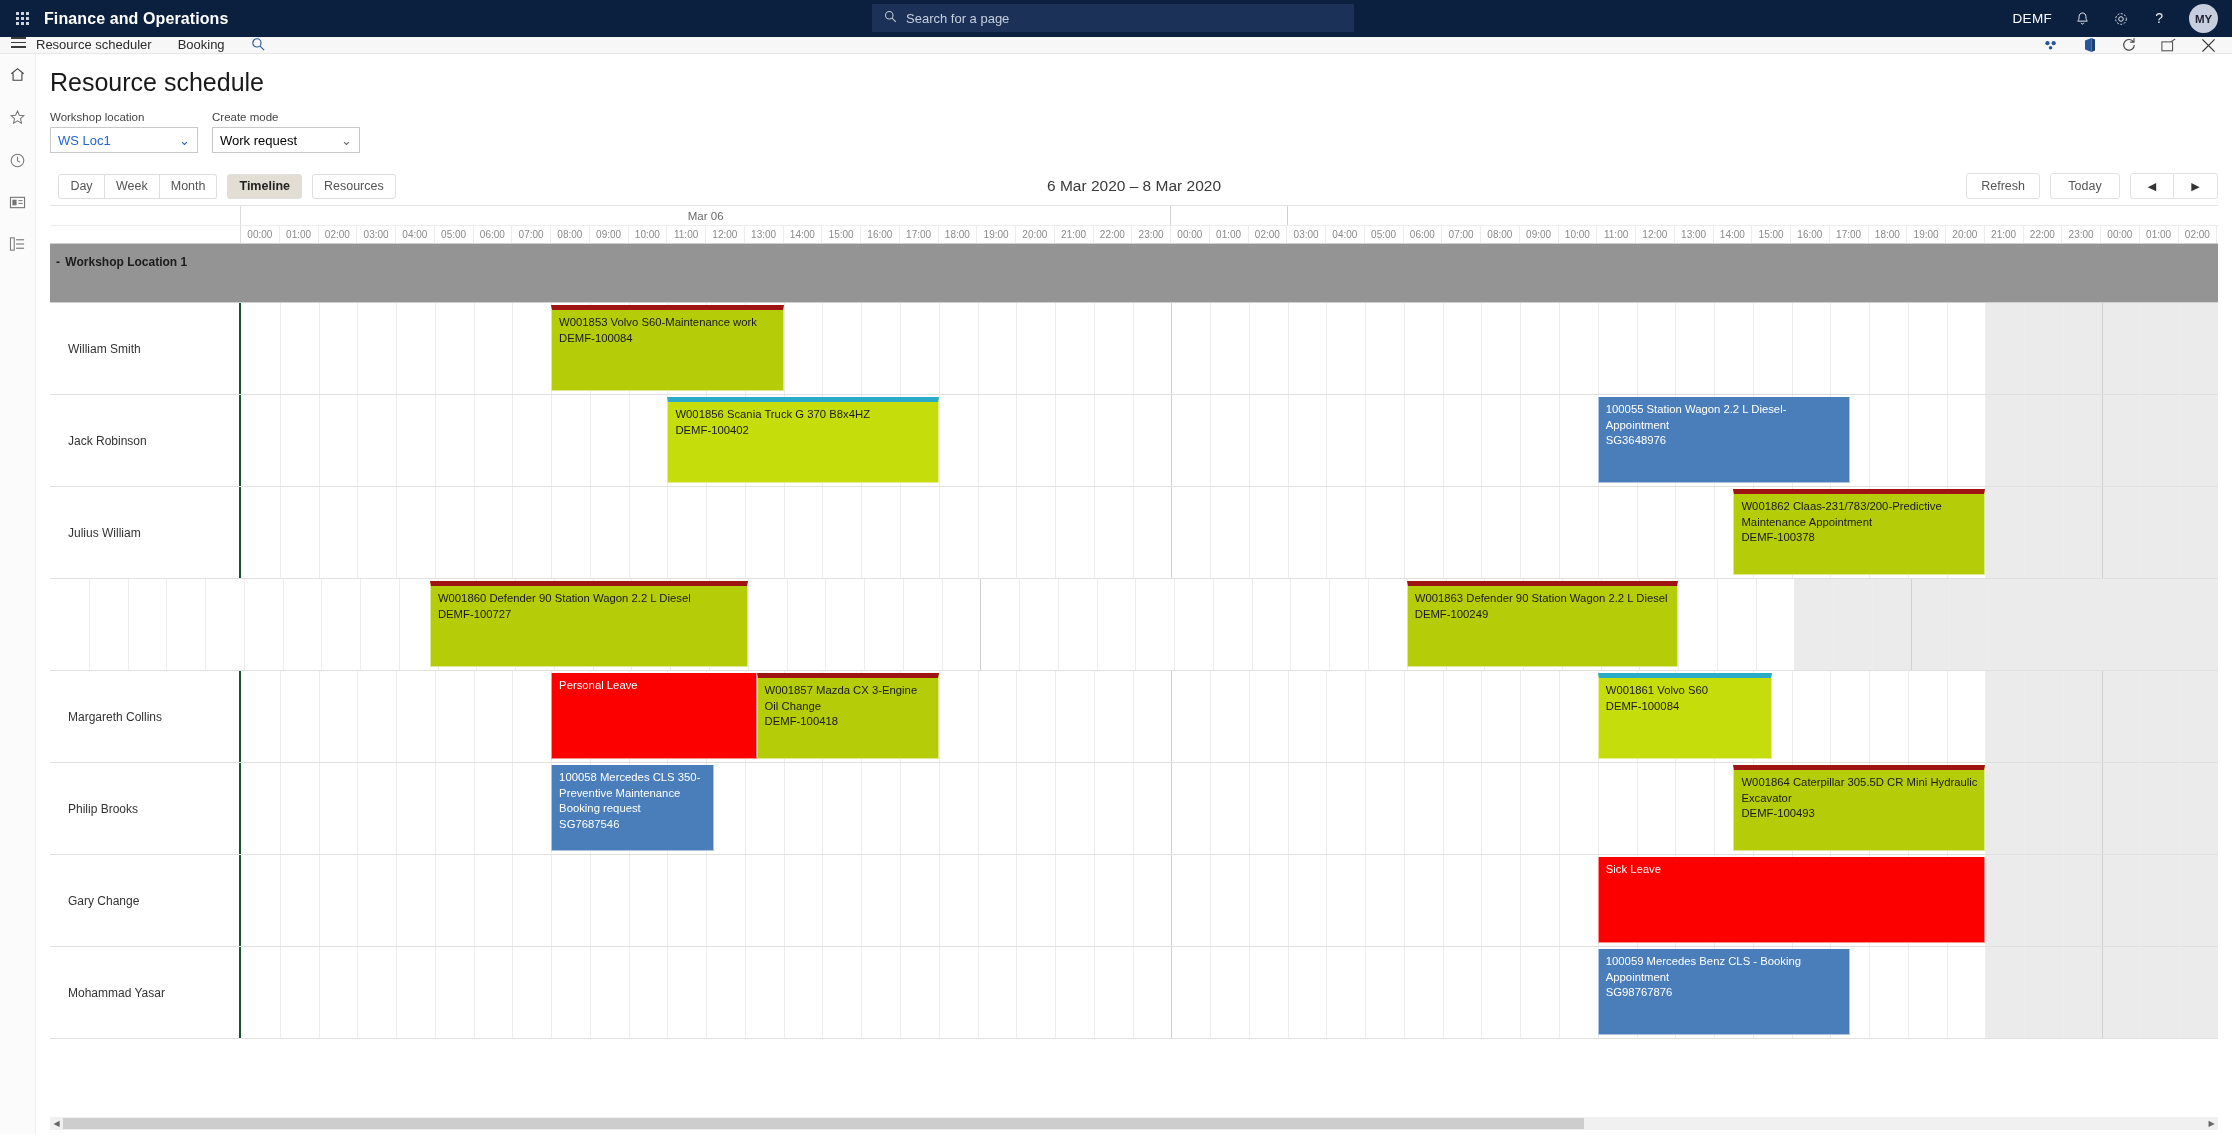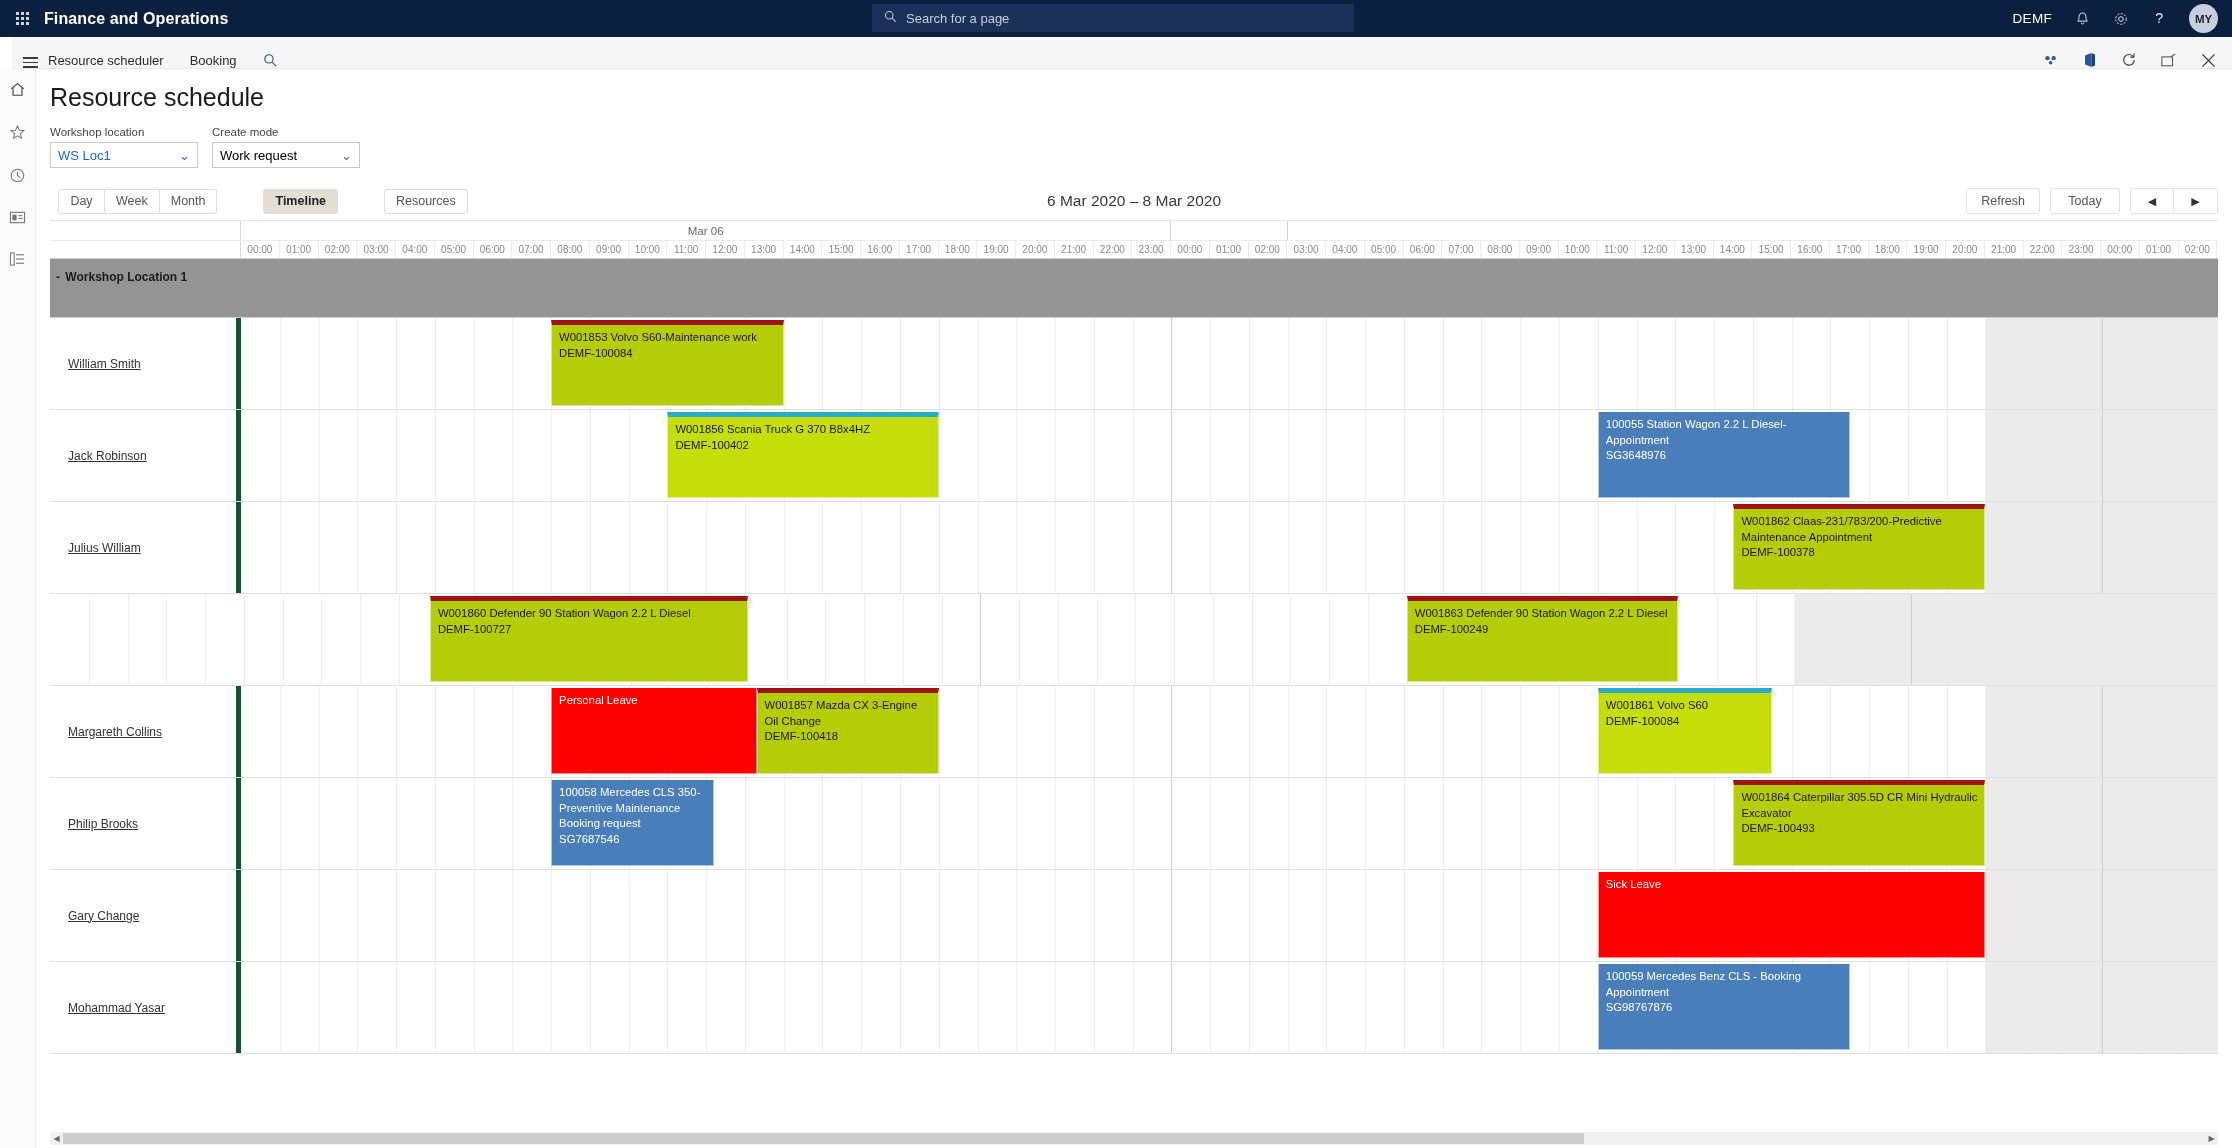--- a/index.html
+++ b/index.html
@@ -33,22 +33,22 @@
   .company { font-size: 13.5px; letter-spacing: .3px; }
   .ticon { cursor: pointer; display: flex; align-items: center; }
   .avatar {
     width: 29px; height: 29px; border-radius: 50%; background: #c7cede; color: #223;
     font-size: 11.5px; font-weight: bold; display: flex; align-items: center; justify-content: center;
     cursor: pointer;
   }
 
   
   .cmdbar {
-    height: 32px; background: #f7f7f7; border-bottom: 1px solid #e8e8e8;
-    display: flex; align-items: flex-end; position: relative; margin-left: 12px;
+    height: 17px; background: #f7f7f7; border-bottom: 1px solid #e8e8e8;
+    display: flex; align-items: flex-start; position: relative;
   }
   .hamburger { width: 36px; display: flex; flex-direction: column; gap: 3px; align-items: center; cursor: pointer; }
   .hamburger i { width: 15px; height: 1.6px; background: #3b3b3b; display: block; }
   .cmd-item { font-size: 13px; color: #2b2b2b; margin-right: 26px; cursor: pointer; }
   .cmd-search { cursor: pointer; display: flex; align-items: center; }
   .cmd-right { position: absolute; right: 16px; display: flex; align-items: center; gap: 24px; }
   .cmd-right .ci { cursor: pointer; display: flex; align-items: center; }
 
   
   .body-wrap { display: flex; height: calc(1148px - 37px - 31px); }
@@ -69,21 +69,21 @@
     width: 148px; height: 26px; border: 1px solid #c8c8c8; background: #fff;
     display: flex; align-items: center; padding: 0 7px; cursor: pointer; position: relative;
   }
   .fselect span { font-size: 13px; }
   .fselect.blue span { color: #2266cc; }
   .chev { position: absolute; right: 7px; color: #666; font-size: 11px; }
 
   
   .sched-toolbar {
     height: 38px; display: flex; align-items: center; position: relative;
-    padding-left: 8px; margin-right: 14px; gap: 36px;
+    padding-left: 8px; margin-right: 14px;
   }
   .btngroup { display: flex; }
   .vbtn {
     height: 25px; min-width: 47px; padding: 0 11px; background: #fff;
     border: 1px solid #dedede; font-size: 12.5px; color: #555;
     display: flex; align-items: center; justify-content: center; cursor: pointer;
     border-radius: 3px; margin-right: 0;
   }
   .btngroup .vbtn { border-radius: 0; border-left-width: 0; }
   .btngroup .vbtn:first-child { border-radius: 3px 0 0 3px; border-left-width: 1px; }
@@ -125,24 +125,23 @@
     height: 60px; background: #949494; display: flex; align-items: flex-start;
     border-top: 1px solid #cfcfcf; border-bottom: 1px solid #cfcfcf;
   }
   .group-label {
     font-size: 12px; color: #1c1c1c; font-weight: bold; padding: 11px 0 0 6px; white-space: nowrap;
   }
   .group-toggle { cursor: pointer; margin-right: 2px; }
 
   .res-row { display: flex; border-bottom: 1px solid #e0e0e0; position: relative; }
   .res-name {
-    width: 191px; flex: none; border-right: 5px solid #14532d;
+    width: 191px; flex: none; border-right: 2px solid #14532d;
     font-size: 12px; color: #333; display: flex; align-items: center; padding-left: 18px;
     background: #fff;
-    text-decoration: underline;
   }
   .lane { position: relative; flex: 1; background: #fff; }
   .lane .gridline {
     position: absolute; top: 0; bottom: 0; width: 1px; background: #ededed;
   }
   .lane .daysep { background: #d0d0d0; }
   .lane .offshade { position: absolute; top: 0; bottom: 0; background: #ebebeb; }
 
   .ev {
     position: absolute; overflow: hidden; padding: 5px 6px 0 7px;

